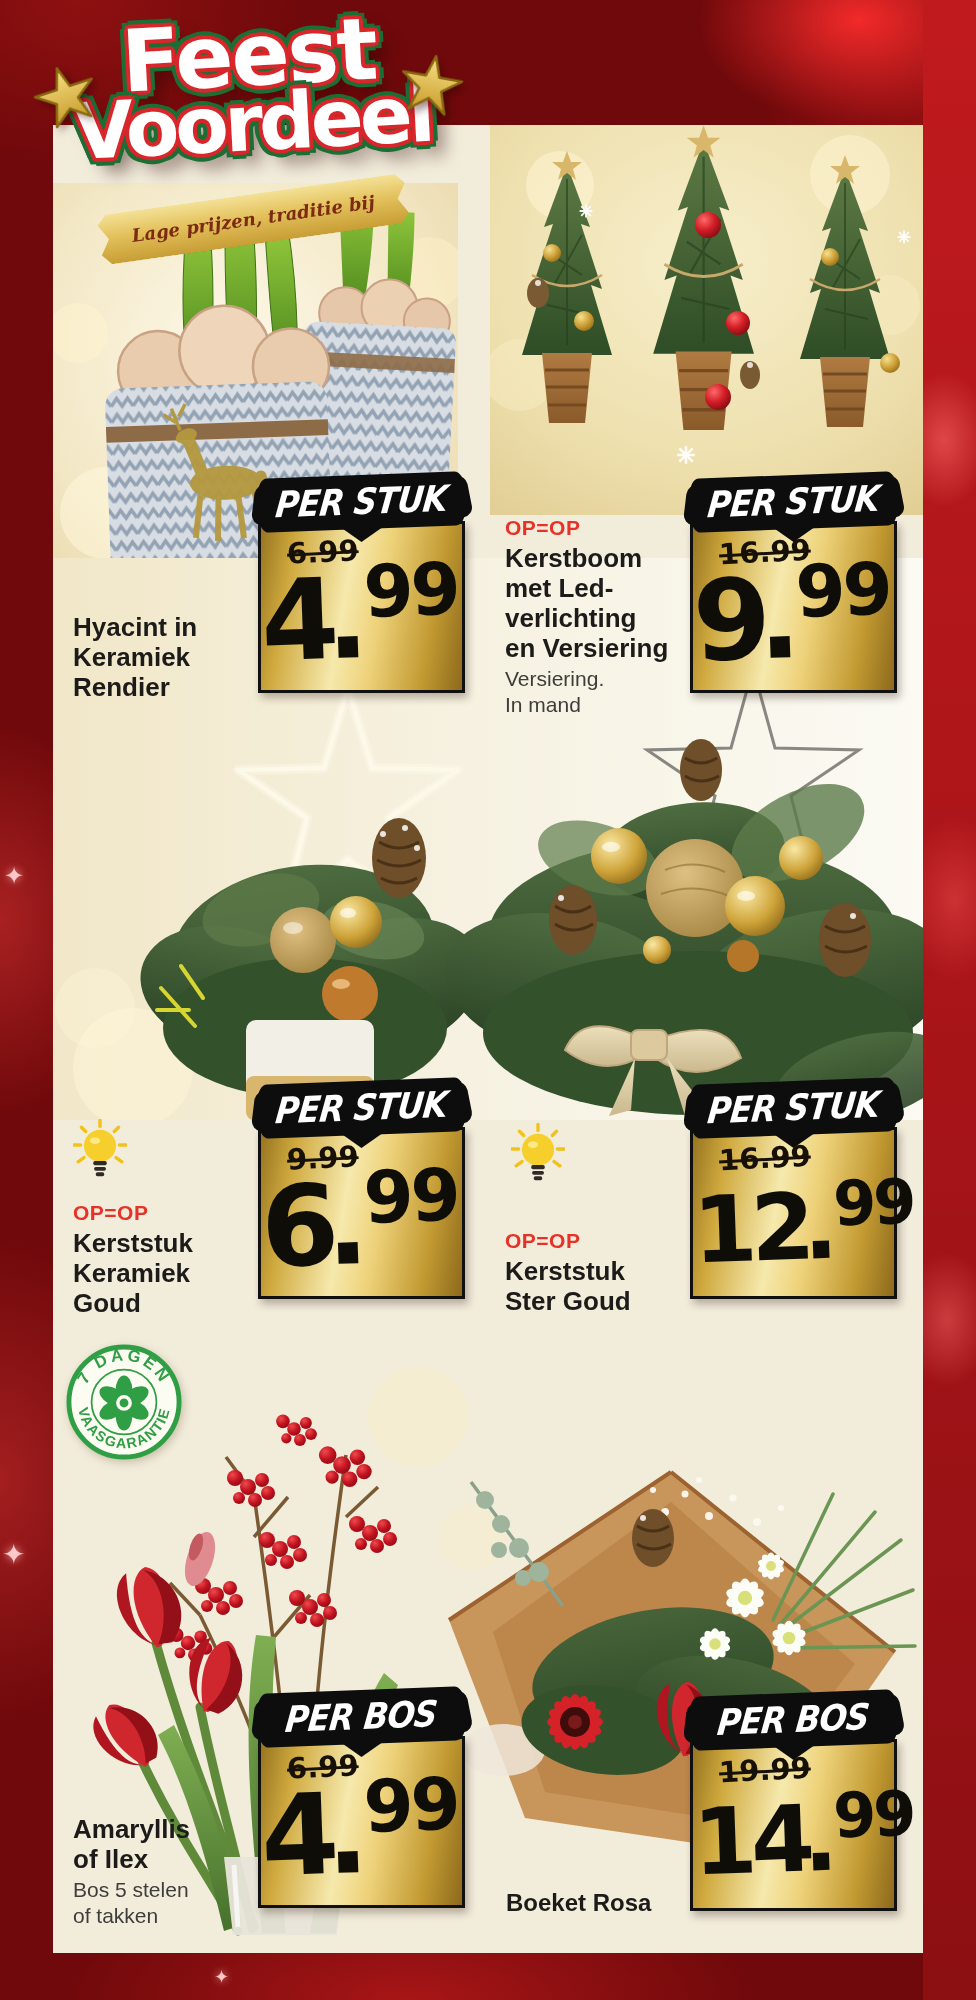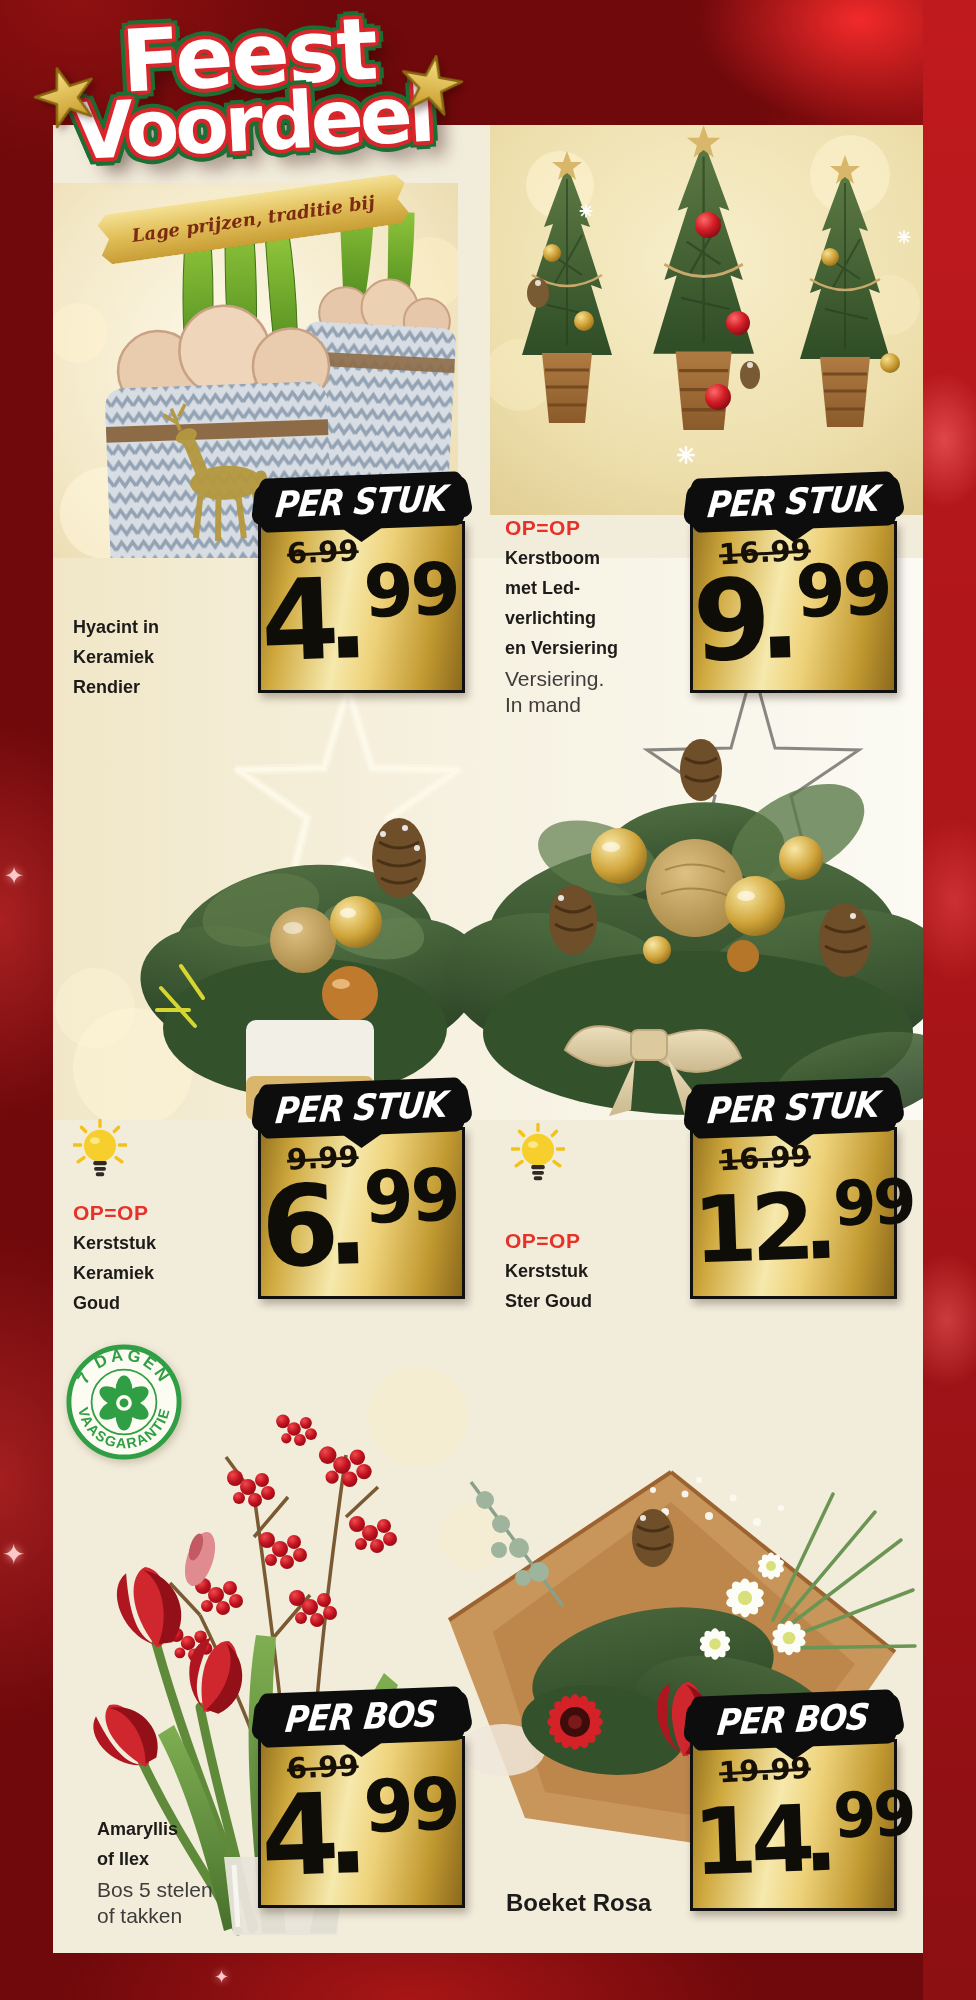--- a/index.html
+++ b/index.html
@@ -90,21 +90,21 @@
   .price-euros{font-size:112px;line-height:1;letter-spacing:-7px;}
   .price-dot{font-size:112px;line-height:1;margin-left:-6px;}
   .price-cents{font-size:72px;line-height:1;letter-spacing:-3px;position:relative;top:-40px;left:-4px;}
   .price-new.wide .price-euros{font-size:92px;letter-spacing:-6px;}
   .price-new.wide .price-dot{font-size:92px;}
   .price-new.wide .price-cents{font-size:62px;top:-32px;}
   .price-new.wide{top:52px;}
   
   .plabel{position:absolute;z-index:4;}
   .opop{color:#e63228;font-weight:900;font-size:21px;margin-bottom:3px;letter-spacing:.5px;}
-  .pname{color:#1c1b19;font-weight:700;font-size:18px;line-height:30px;white-space:pre-line;}
+  .pname{color:#1c1b19;font-weight:700;font-size:26px;line-height:30px;white-space:pre-line;}
   .pname.big{font-size:24px;}
   .psub{color:#3e3d3b;font-weight:400;font-size:21px;line-height:26px;white-space:pre-line;margin-top:3px;}
   .opop:empty,.psub:empty{display:none;}
   .bulb{position:absolute;z-index:4;}
   .badge{position:absolute;z-index:5;filter:drop-shadow(2px 3px 4px rgba(80,60,20,.25));}
 </style>
 </head>
 <body>
 
 <div class="bg"></div>
@@ -586,21 +586,21 @@
 Keramiek
 Goud</div>
   </div>
 
   <div class="plabel" style="left:452px;top:1104px;">
     <div class="opop">OP=OP</div>
     <div class="pname">Kerststuk
 Ster Goud</div>
   </div>
 
-  <div class="plabel" style="left:20px;top:1689px;margin-left:24px;">
+  <div class="plabel" style="left:20px;top:1689px;">
     <div class="pname">Amaryllis
 of Ilex</div>
     <div class="psub">Bos 5 stelen
 of takken</div>
   </div>
 
   <div class="plabel" style="left:453px;top:1763px;">
     <div class="pname big">Boeket Rosa</div>
   </div>
 

